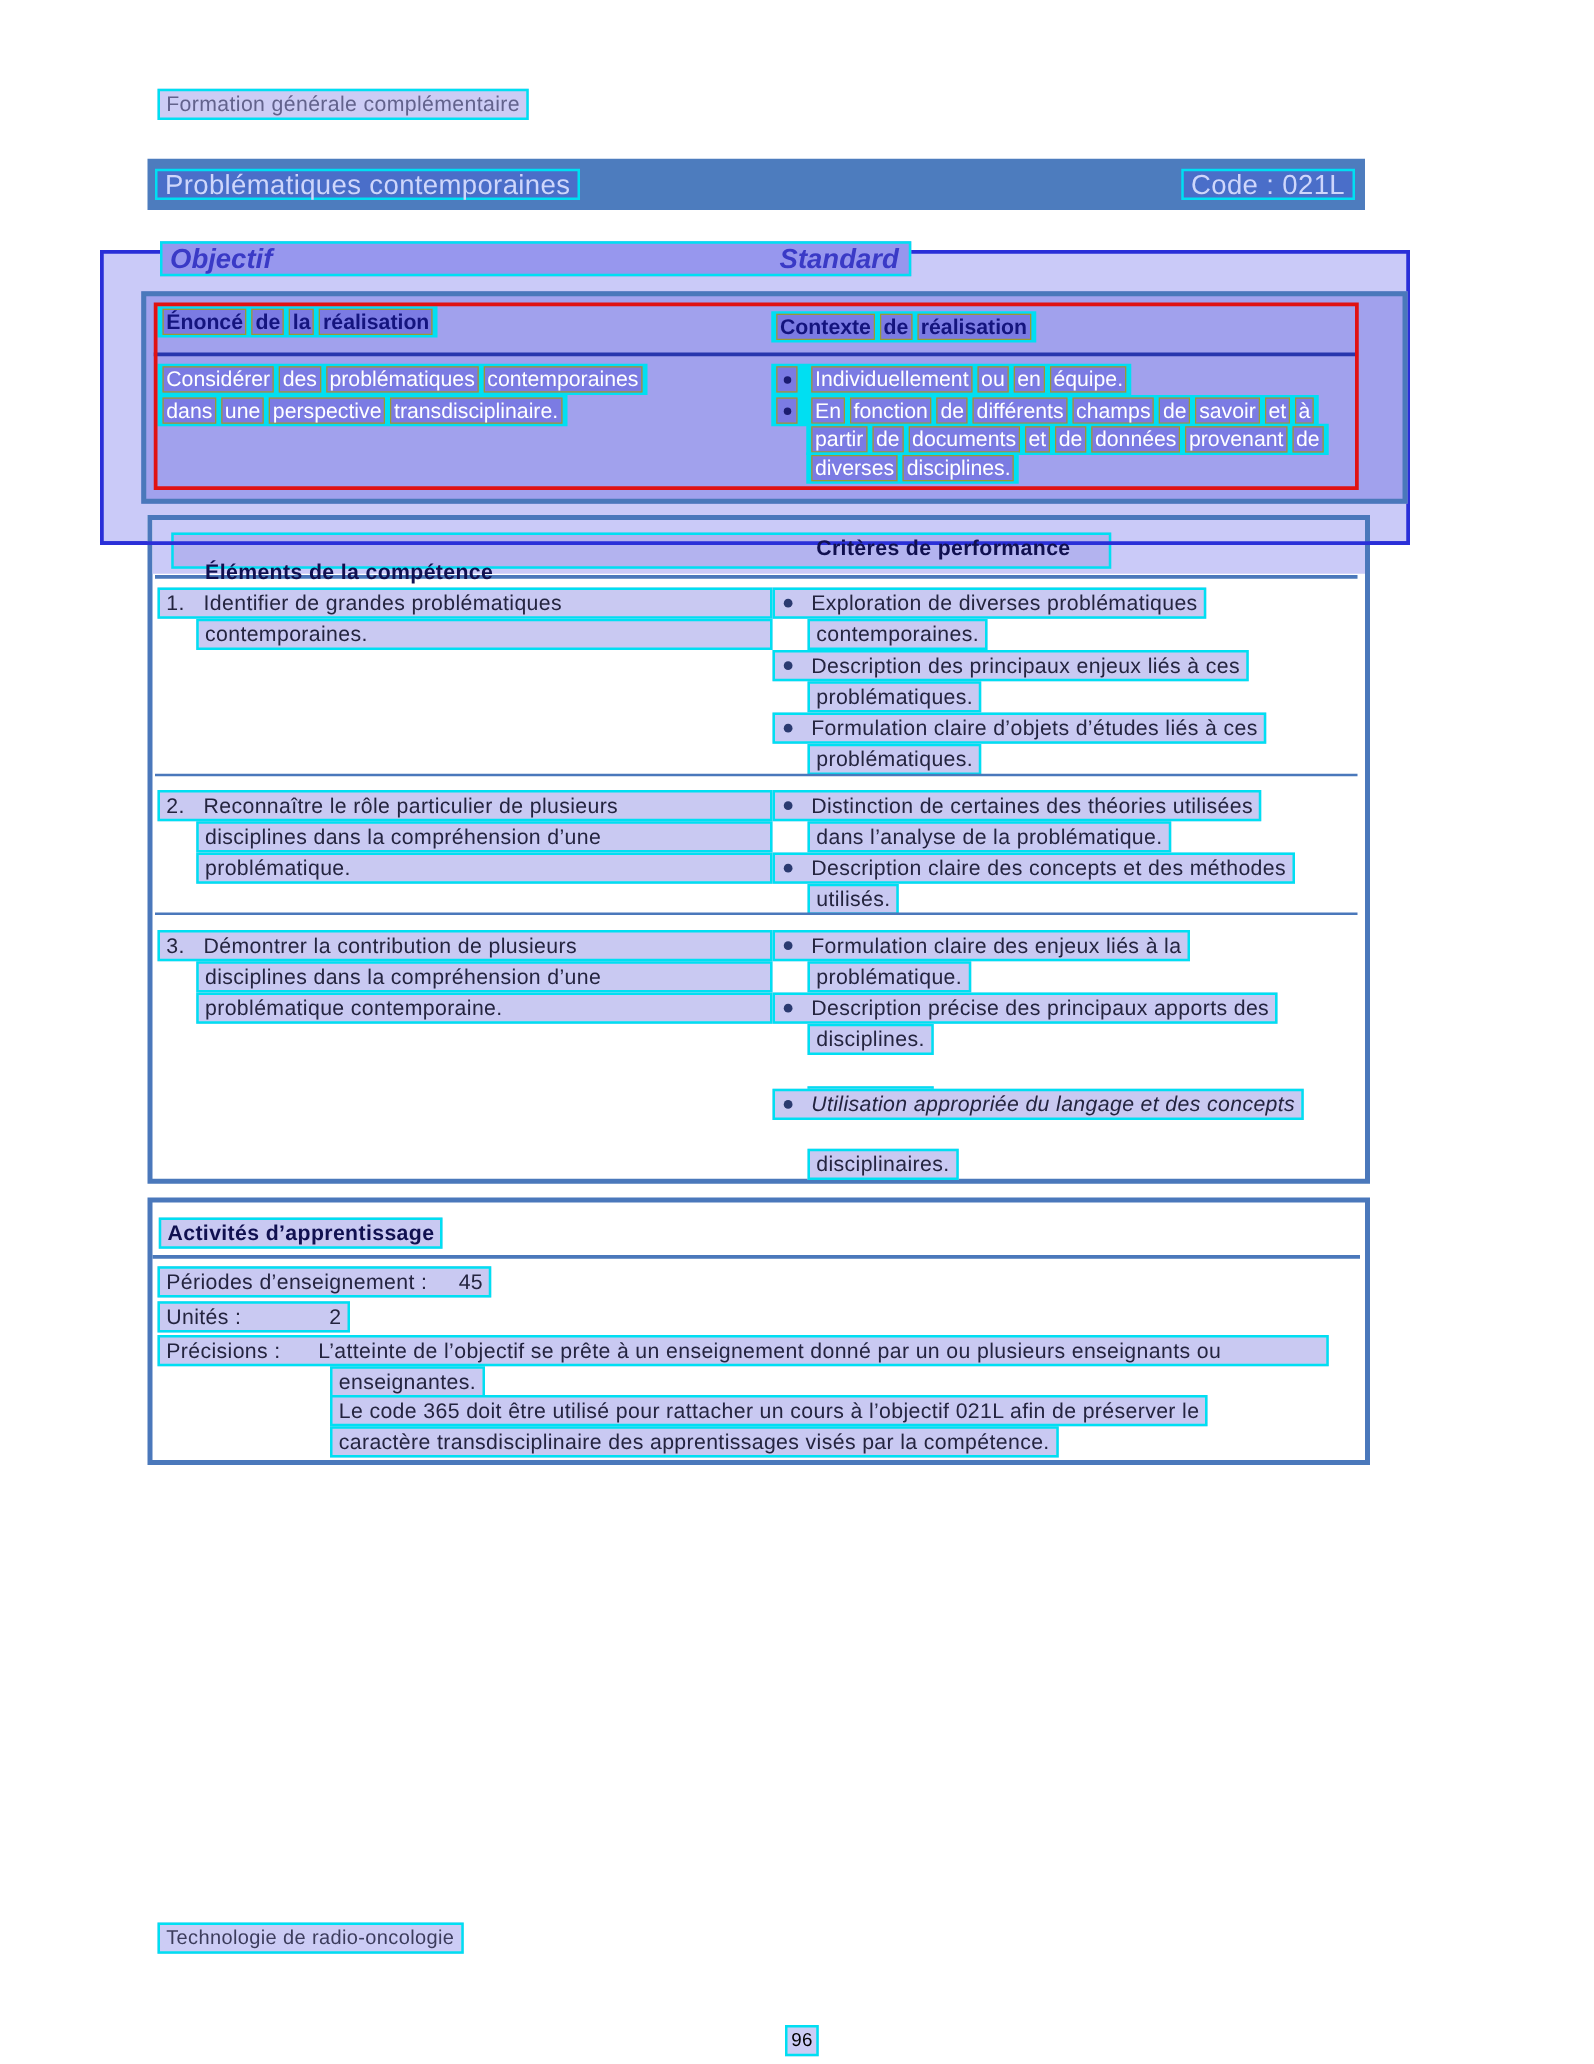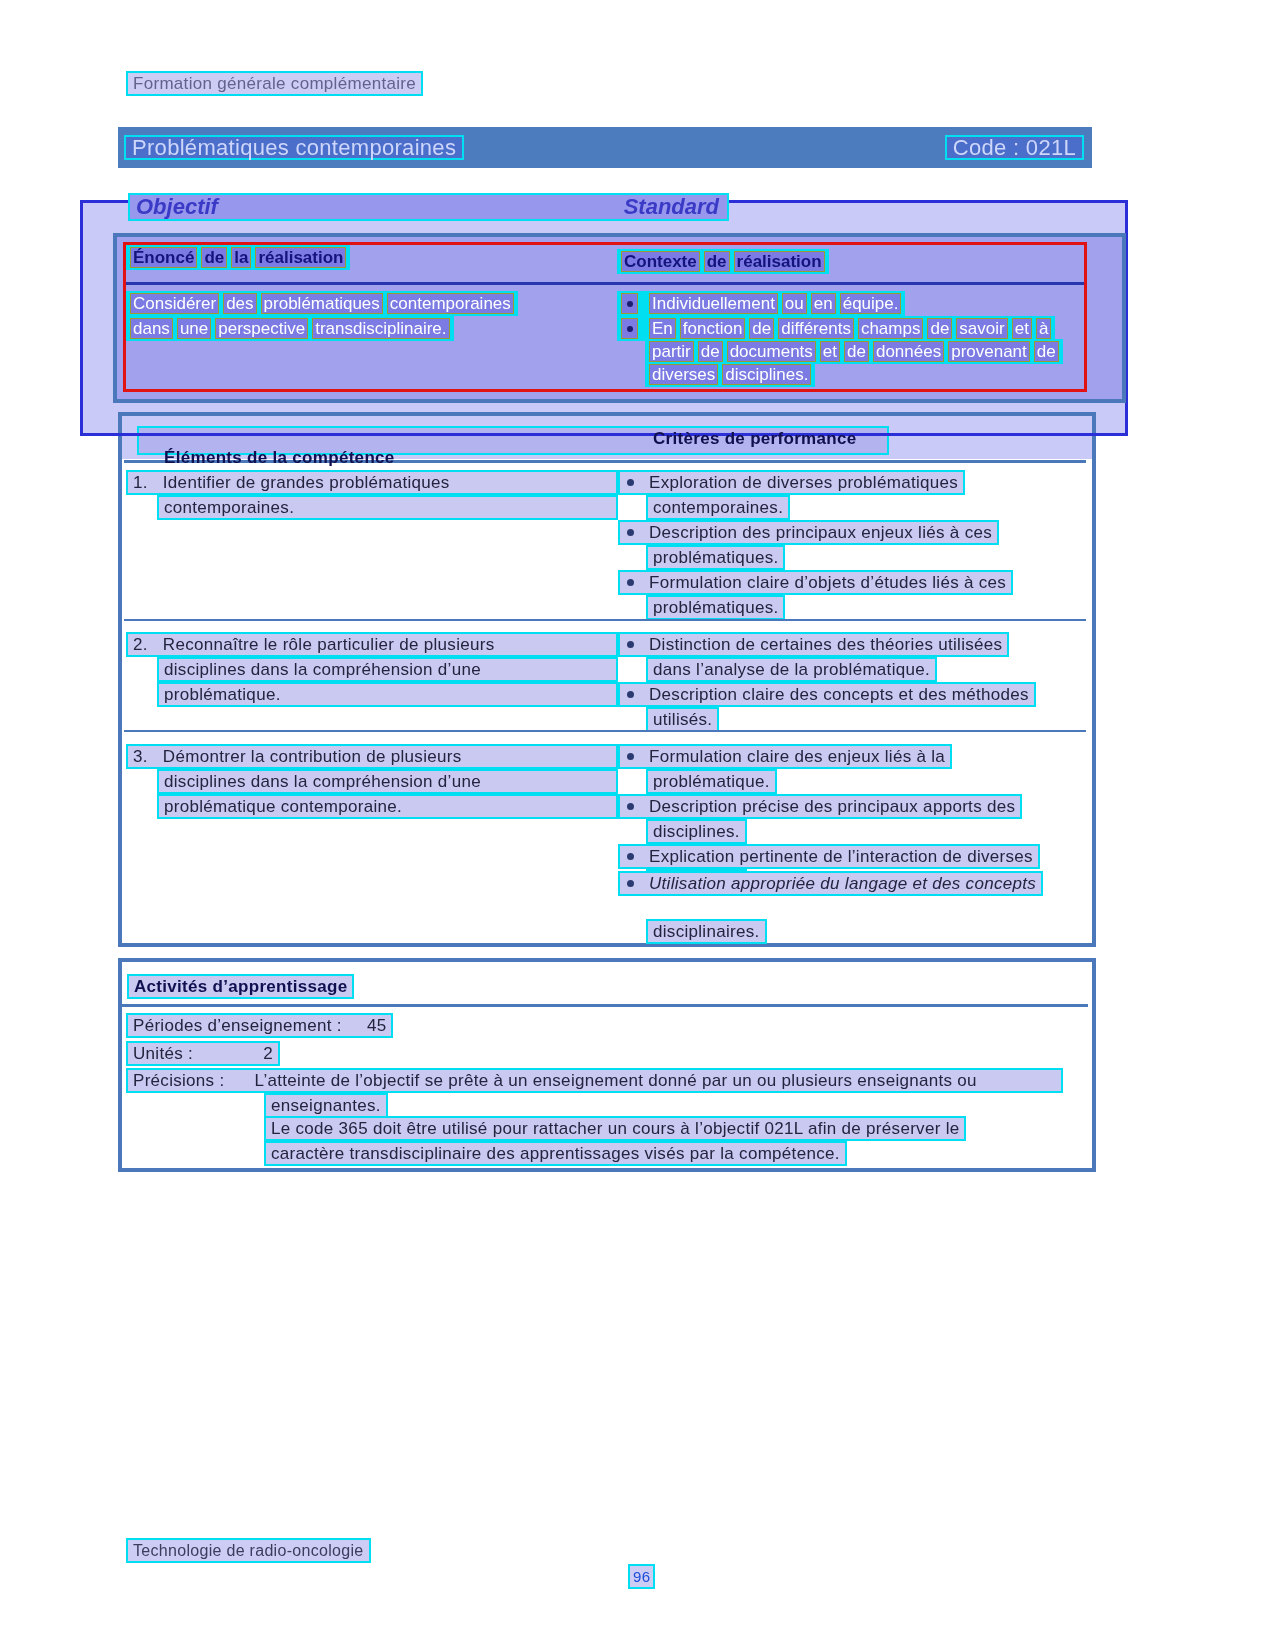--- a/index.html
+++ b/index.html
@@ -42,21 +42,21 @@
   .sep{position:absolute;background:#4a78bb;height:3px;}
   .sepA{position:absolute;background:#2736ad;height:3px;}
   .crossline{left:80px;top:433px;width:1048px;height:3px;background:#2a2fd8;z-index:2;}
   .zt{position:relative;z-index:3;}
   .hl-right{position:absolute;left:514px;top:1px;}
 
   .act{left:118px;top:958px;width:970px;height:206px;border:4px solid #4a78bb;background:#ffffff;}
 
   .toplabel{left:126px;top:71px;background:#ccccf5;color:#62628c;font-size:17px;}
   .footlabel{left:126px;top:1538px;background:#ccccf5;color:#3c3c5c;font-size:16px;}
-  .pagenum{left:628px;top:1564px;background:#ccccf5;color:#1d4ed8;font-size:15px;padding:1px 3px;}
+  .pagenum{left:628px;top:1620px;background:#ccccf5;color:#000000;font-size:15px;padding:1px 3px;}
 </style>
 </head>
 <body>
 
 <div class="bB toplabel">Formation générale complémentaire</div>
 
 <div class="abs titlebar">
   <span class="barbox" style="left:6px;">Problématiques contemporaines</span>
   <span class="barbox" style="right:8px;">Code : 021L</span>
 </div>
@@ -110,21 +110,20 @@
 
   <div class="sep" style="left:2px;top:314px;width:962px;height:2px;"></div>
 
   <div class="bB" style="left:4px;top:328px;width:492px;">3.   Démontrer la contribution de plusieurs</div>
   <div class="bB" style="left:35px;top:353px;width:461px;">disciplines dans la compréhension d’une</div>
   <div class="bB" style="left:35px;top:378px;width:461px;">problématique contemporaine.</div>
   <div class="bB bull" style="left:496px;top:328px;"><span class="dot2"></span><span>Formulation claire des enjeux liés à la</span></div>
   <div class="bB" style="left:524px;top:353px;">problématique.</div>
   <div class="bB bull" style="left:496px;top:378px;"><span class="dot2"></span><span>Description précise des principaux apports des</span></div>
   <div class="bB" style="left:524px;top:403px;">disciplines.</div>
-  <div class="bB bull" style="left:496px;top:428px;"><span class="dot2"></span><span>Explication pertinente de l’interaction de diverses</span></div>
   <div class="bB" style="left:524px;top:453px;">disciplines.</div>
   <div class="bB bull" style="left:496px;top:455px;font-style:italic;"><span class="dot2"></span><span>Utilisation appropriée du langage et des concepts</span></div>
   <div class="bB" style="left:524px;top:503px;">disciplinaires.</div>
 </div>
 
 <div class="abs crossline"></div>
 
 <div class="abs act">
   <div class="bB bold" style="left:5px;top:12px;">Activités d’apprentissage</div>
   <div class="sep" style="left:0;top:42px;width:966px;"></div>

